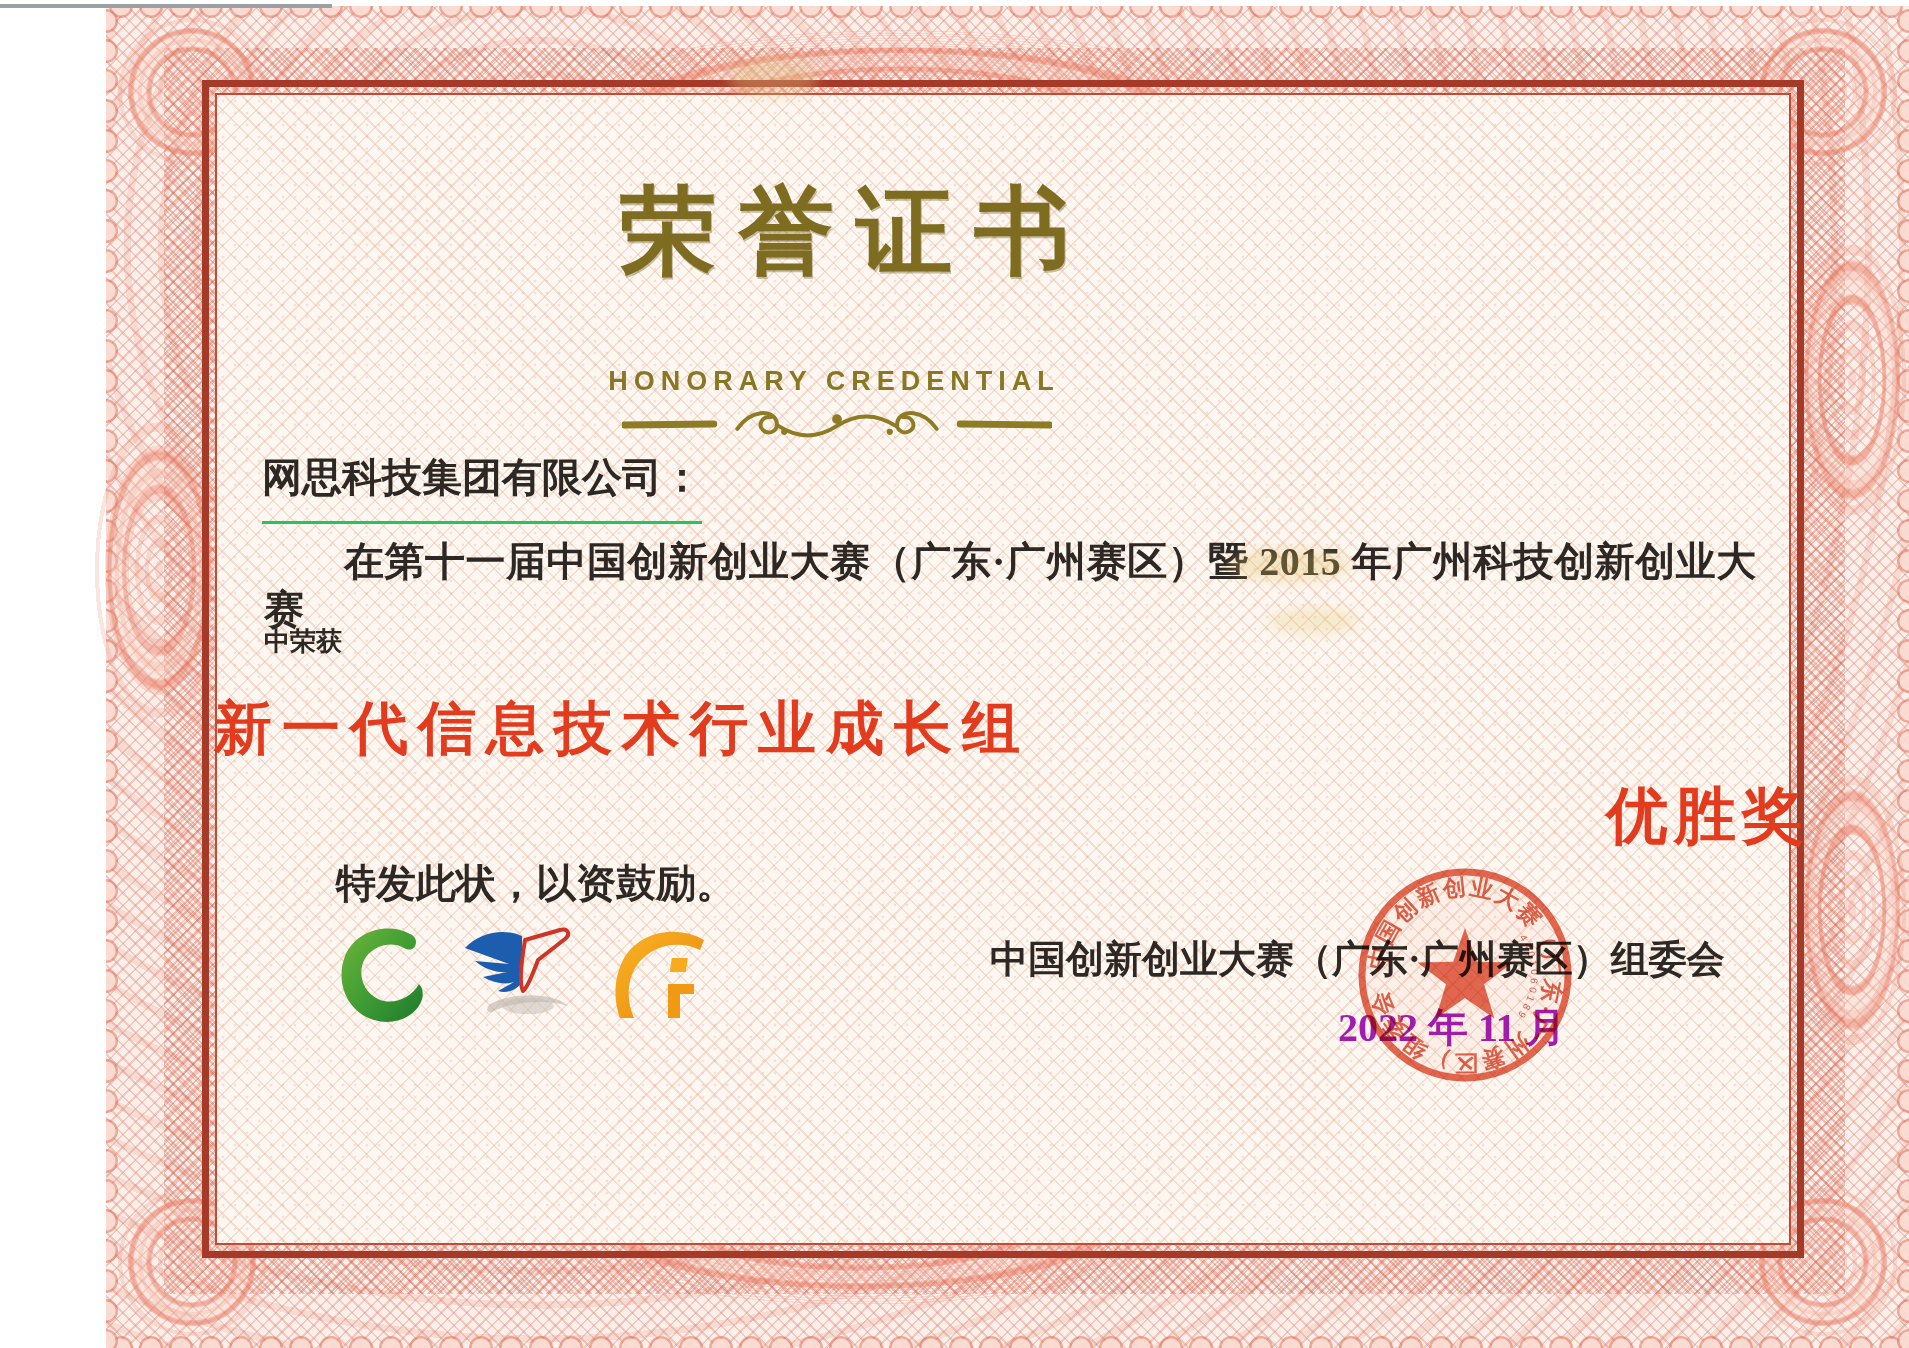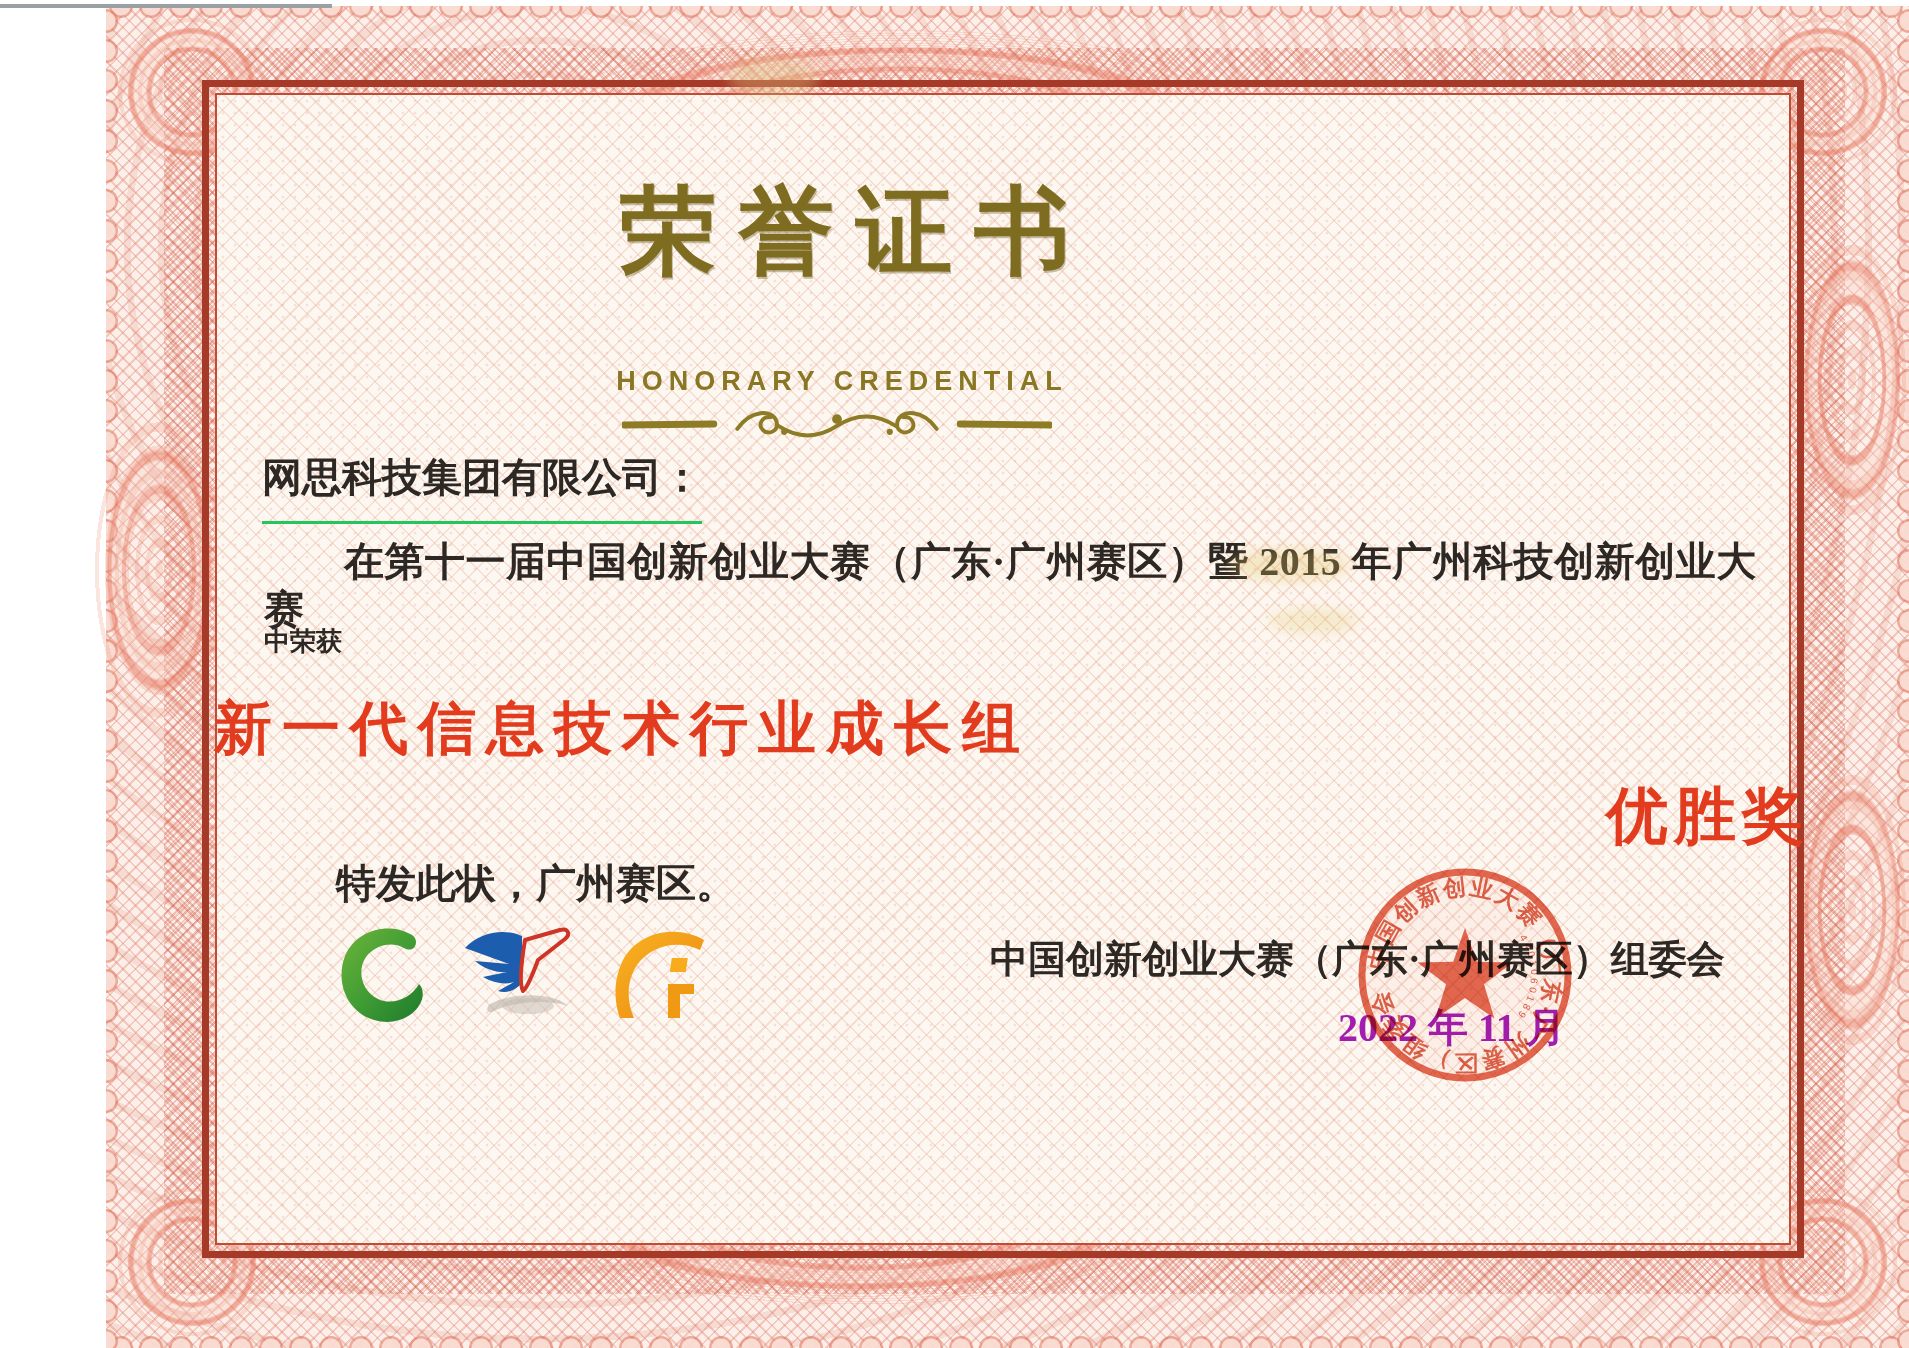--- a/index.html
+++ b/index.html
@@ -55,21 +55,21 @@
   
   .scanline{position:absolute;left:0;top:4px;width:332px;height:4px;background:#9aa0a4;z-index:6;}
   .stain{position:absolute;border-radius:50%;z-index:6;filter:blur(6px);}
   .stain.a{left:1230px;top:548px;width:120px;height:34px;background:rgba(225,195,95,.30);}
   .stain.b{left:1268px;top:608px;width:90px;height:26px;background:rgba(225,195,95,.25);}
   .stain.c{left:728px;top:58px;width:90px;height:40px;background:rgba(222,198,130,.35);}
   
   .content-abs{position:absolute;z-index:5;}
   .title{left:204px;top:168px;width:1260px;text-align:center;font-size:96px;font-weight:700;
          color:#7e6c20;letter-spacing:22px;padding-left:22px;text-shadow:1px 2px 0 rgba(94,78,16,.35);}
-  .subtitle{left:212px;top:366px;width:1260px;text-align:center;font-size:27px;font-weight:700;
+  .subtitle{left:204px;top:366px;width:1260px;text-align:center;font-size:27px;font-weight:700;
             color:#8a7724;letter-spacing:6px;font-family:"Liberation Sans","DejaVu Sans",sans-serif;}
   .ornament{left:622px;top:402px;width:430px;height:46px;}
   .recipient{left:262px;top:450px;font-size:40px;font-weight:700;color:#2d2823;
              border-bottom:3px solid #22c55e;padding-bottom:16px;display:inline-block;}
   .bodyline{left:264px;top:538px;width:1496px;font-size:40px;font-weight:700;color:#2d2823;
             text-indent:2em;letter-spacing:.5px;line-height:1.2;}
   .bodyline2{left:264px;top:624px;font-size:26px;font-weight:700;color:#2d2823;}
   .award1{left:204px;top:690px;width:1600px;font-size:58px;font-weight:900;
           color:#e23b1e;letter-spacing:10px;padding-left:10px;}
   .award2{left:204px;top:774px;width:1600px;text-align:right;font-size:62px;font-weight:900;
@@ -125,21 +125,21 @@
     <circle cx="220" cy="17" r="5" fill="#8e7b25"></circle>
     <circle cx="166" cy="30" r="3.2" fill="#8e7b25"></circle>
     <circle cx="274" cy="30" r="3.2" fill="#8e7b25"></circle>
   </svg>
 
   <div class="content-abs recipient">网思科技集团有限公司：</div>
   <div class="content-abs bodyline">在第十一届中国创新创业大赛（广东·广州赛区）暨 2015 年广州科技创新创业大赛</div>
   <div class="content-abs bodyline2">中荣获</div>
   <div class="content-abs award1">新一代信息技术行业成长组</div>
   <div class="content-abs award2">优胜奖</div>
-  <div class="content-abs closing">特发此状，广州赛区。</div>
+  <div class="content-abs closing">特发此状，以资鼓励。</div>
 
   <div class="content-abs logos">
     <svg width="100" height="104" viewBox="0 0 100 104">
       <defs>
         <linearGradient id="gC" x1="0" y1="0" x2="1" y2="1">
           <stop offset="0" stop-color="#6db53a"></stop>
             <stop offset=".55" stop-color="#3d9a33"></stop>
             <stop offset="1" stop-color="#1f7a2c"></stop>
         </linearGradient>
       </defs>

